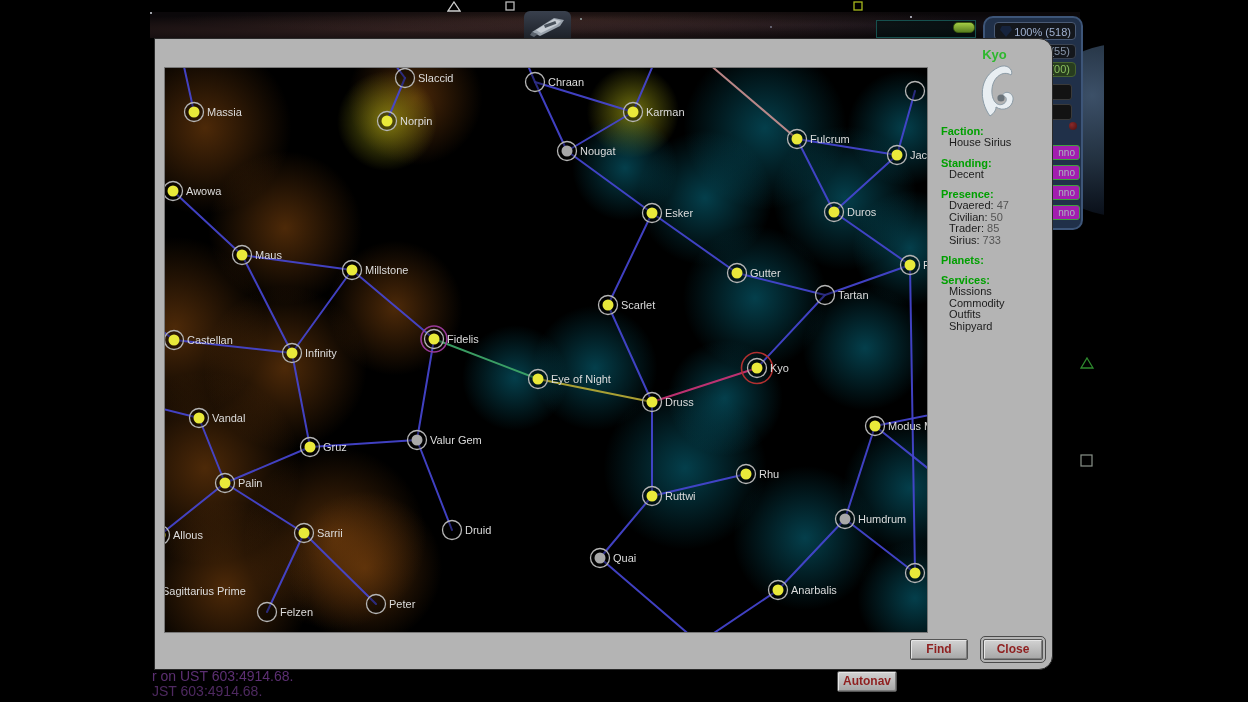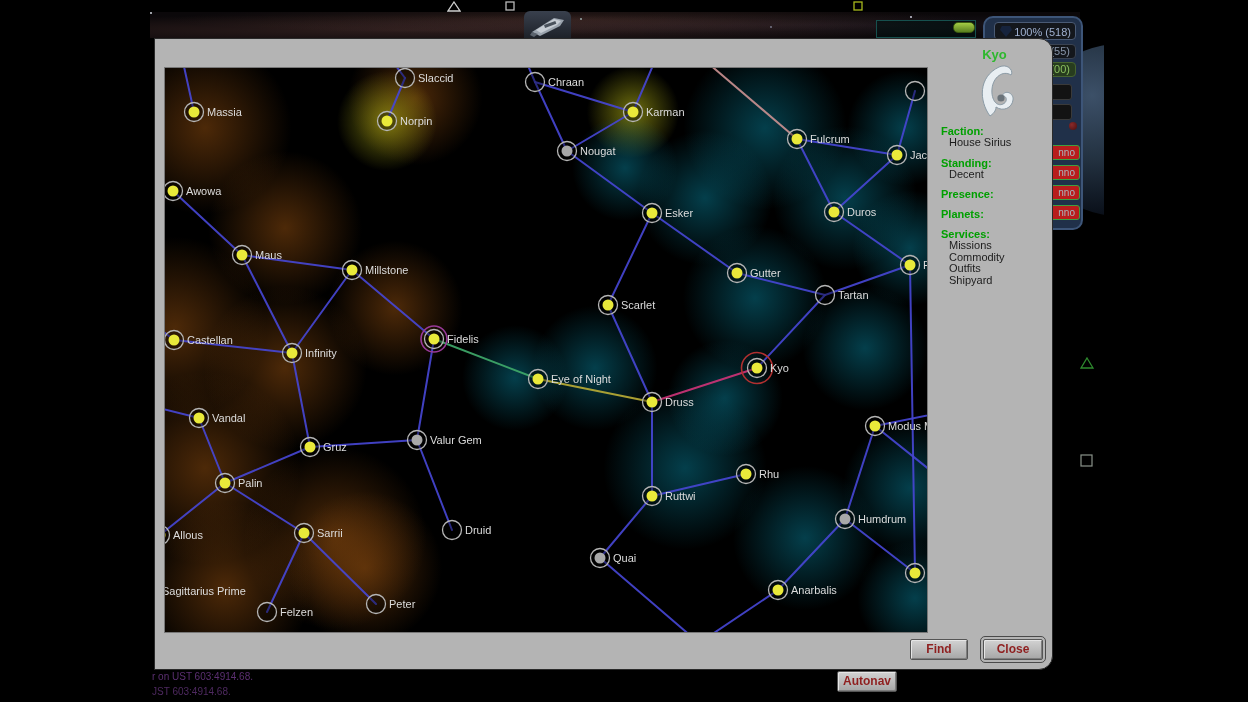--- a/index.html
+++ b/index.html
@@ -27,21 +27,21 @@
       border-radius:4px;box-sizing:border-box;color:#9fb0cf;font-size:11px;line-height:16px;padding-left:35px;}
   .hud-shield{top:4px;height:18px;}
   .hud-shield .txt{position:absolute;right:4px;top:1px;}
   .shield-glyph{position:absolute;left:5px;top:3px;width:12px;height:11px;background:#16233c;
       clip-path:polygon(50% 100%,0 35%,15% 0,85% 0,100% 35%);}
   .hud-armor{top:26px;height:15px;border-color:#3a4352;text-align:right;padding-right:5px;color:#8794a8;line-height:13px;}
   .hud-energy{top:44px;height:15px;background:#273c1e;border-color:#46632f;text-align:right;padding-right:5px;color:#8abf60;line-height:13px;}
   .hud-sq{position:absolute;left:62px;width:25px;height:16px;background:#131313;border:1px solid #3a3a3a;border-radius:3px;box-sizing:border-box;}
   .hud-reddot{position:absolute;left:84px;top:104px;width:8px;height:8px;border-radius:50%;
       background:radial-gradient(circle at 35% 35%, #8a2a2a, #4a0f0f);}
-  .wslot{position:absolute;left:50px;width:45px;height:15px;background:#b91c1c;border:1px solid #3f9f3f;
+  .wslot{position:absolute;left:50px;width:45px;height:15px;background:#a21caf;border:1px solid #3f9f3f;
       border-radius:3px;box-sizing:border-box;color:#aab4bd;font-size:10px;line-height:13px;text-align:right;padding-right:4px;}
 
   
   .ship-thumb{position:absolute;left:524px;top:11px;width:47px;height:29px;border-radius:6px 6px 0 0;
       background:linear-gradient(#39404d,#1b1f26);overflow:hidden;}
 
   
   .teal-box{position:absolute;left:876px;top:20px;width:100px;height:18px;border:1px solid #16504e;
       background:rgba(0,18,18,.55);box-sizing:border-box;}
   .green-led{position:absolute;left:953px;top:22px;width:22px;height:11px;border-radius:5px;
@@ -70,21 +70,21 @@
 
   
   .btn{position:absolute;height:21px;background:linear-gradient(#d2d2d2,#a6a6a6);
       border:1px solid #555;border-radius:2px;box-sizing:border-box;
       box-shadow:inset 1px 1px 0 #e6e6e6, inset -1px -1px 0 #7d7d7d;
       color:#8f1f1f;font-size:12px;font-weight:600;text-align:center;line-height:19px;
       font-family:"Liberation Sans",sans-serif;}
   .btn.default{outline:1px solid #4a4a4a;outline-offset:2px;}
 
   
-  .msglog{position:absolute;left:152px;top:669px;z-index:11;font-size:10px;line-height:15px;}
+  .msglog{position:absolute;left:152px;top:669px;z-index:11;font-size:14px;line-height:15px;}
   .msglog .m0{color:#5c2f72;}
   .msglog .m1{color:#4e2960;}
 </style>
 </head>
 <body>
 
 <div id="screen">
 
   <div class="space-strip">
     <div class="stars-dots"></div>
@@ -434,20 +434,26 @@
         <circle cx="26" cy="33" r="3.6" fill="#6a737a"></circle>
       </svg>
 
       <div class="lab">Faction:</div>
       <div class="val">House Sirius</div>
 
       <div class="lab">Standing:</div>
       <div class="val">Decent</div>
 
       <div class="lab">Presence:</div>
+      <div id="presence-list">
+          <div class="val"><span>Dvaered:</span><span class="num"> 47</span></div>
+          <div class="val"><span>Civilian:</span><span class="num"> 50</span></div>
+          <div class="val"><span>Trader:</span><span class="num"> 85</span></div>
+          <div class="val"><span>Sirius:</span><span class="num"> 733</span></div>
+        </div>
 
       <div class="lab">Planets:</div>
 
       <div class="lab">Services:</div>
       <div id="services-list">
           <div class="val">Missions</div>
           <div class="val">Commodity</div>
           <div class="val">Outfits</div>
           <div class="val">Shipyard</div>
         </div>

